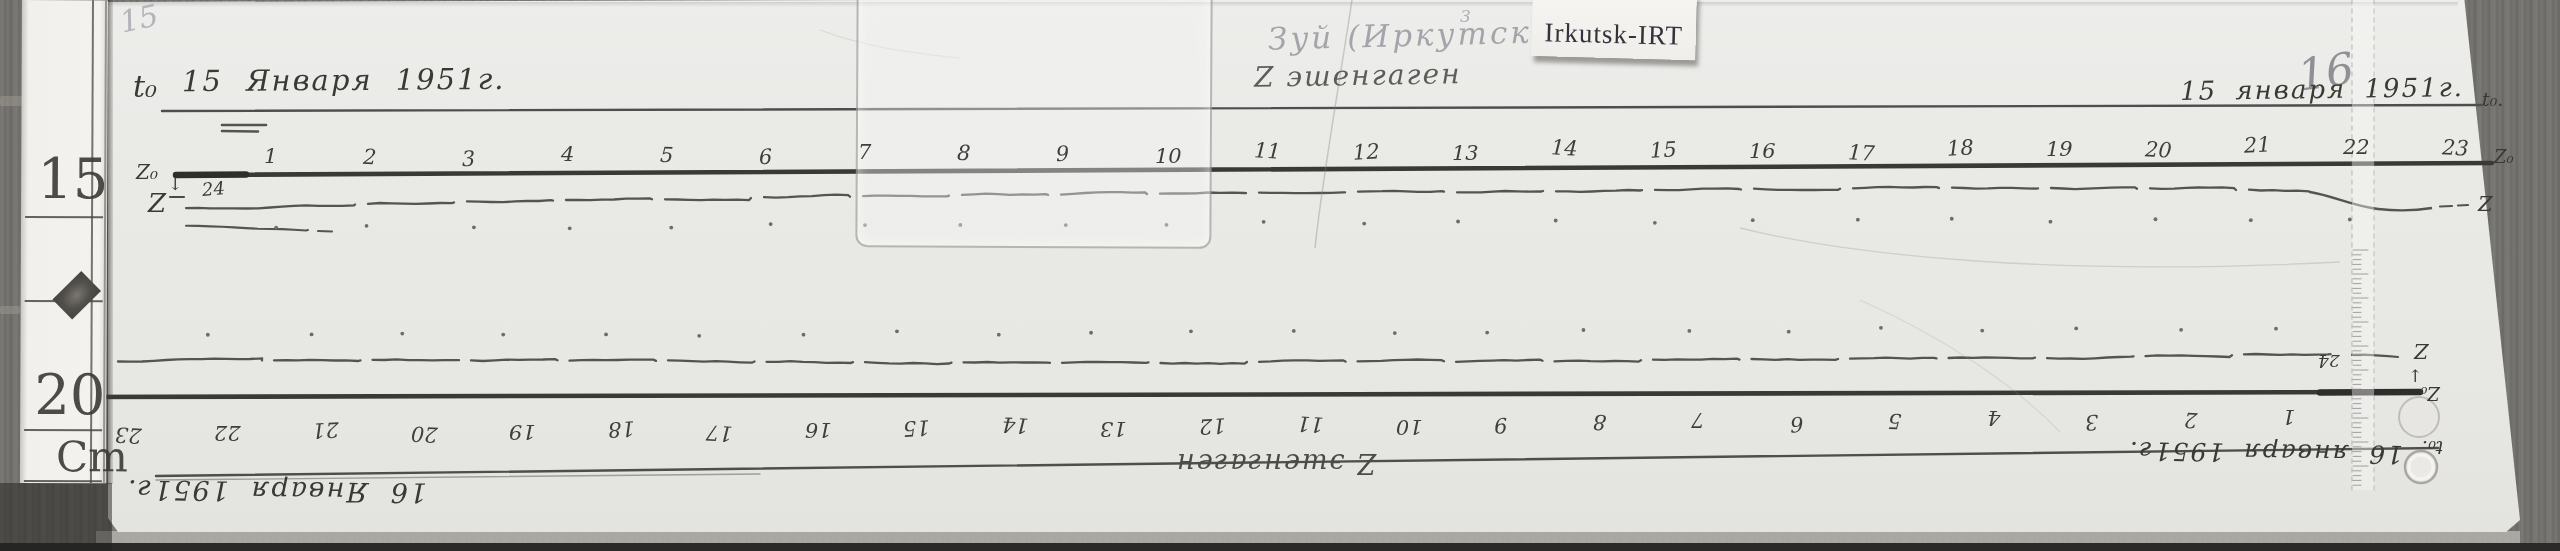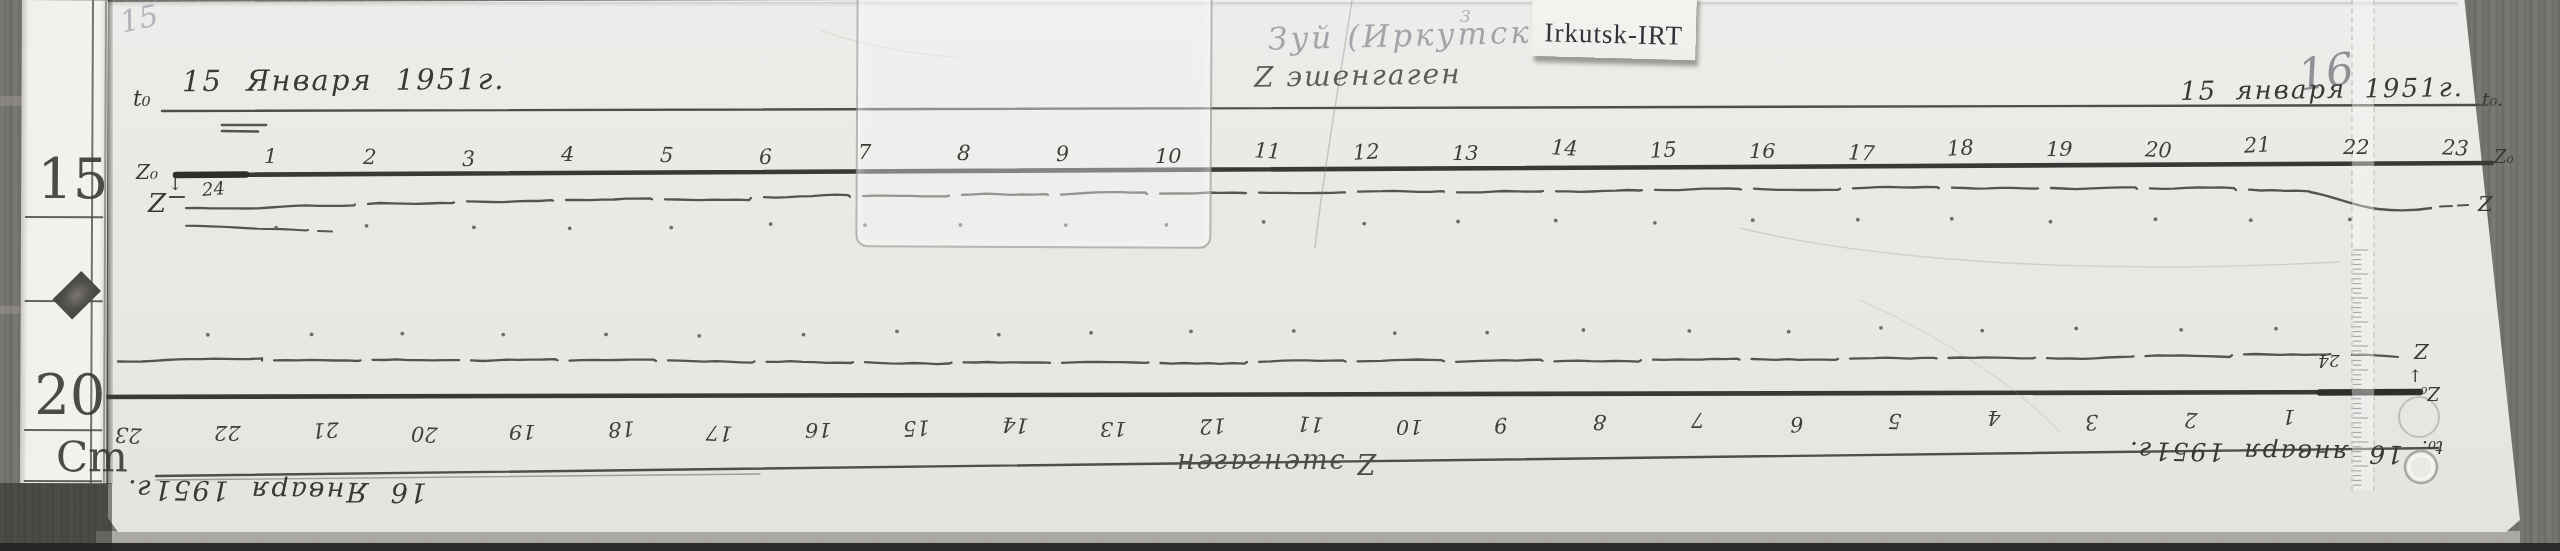--- a/index.html
+++ b/index.html
@@ -257,21 +257,21 @@
   <div class="hw" style="left:120px;top:4px;font-size:30px;color:#b2b4ba;transform:rotate(-12deg);">15</div>
   <div class="hw" style="left:2298px;top:50px;font-size:44px;color:#8f9095;transform:rotate(-8deg);">16</div>
 
   <div class="hw" style="left:1268px;top:20px;font-size:31px;color:#a4a5ab;letter-spacing:3px;transform:rotate(-1.5deg);">Зуй (Иркутск)</div>
   <div class="hw" style="left:1460px;top:8px;font-size:17px;color:#aeafb4;">3</div>
   <div class="hw" style="left:1254px;top:62px;font-size:28px;color:#5d5c58;letter-spacing:2px;transform:rotate(-1deg);">Z эшенгаген</div>
   <div id="tag">
     <span class="tag-text">Irkutsk-IRT</span>
   </div>
 
-  <div class="hw" style="left:133px;top:88px;font-size:22px;">t₀</div>
+  <div class="hw" style="left:133px;top:72px;font-size:30px;">t₀</div>
   <div class="hw" style="left:182px;top:66px;font-size:29px;letter-spacing:2px;word-spacing:12px;transform:rotate(-.4deg);">15 Января 1951г.</div>
   <div class="hw" style="left:2180px;top:76px;font-size:26px;letter-spacing:2px;word-spacing:8px;transform:rotate(-.8deg);">15 января 1951г.</div>
   <div class="hw" style="left:2482px;top:90px;font-size:19px;">t₀.</div>
 
   <div class="hw" style="left:136px;top:162px;font-size:20px;">Z₀</div>
   <div class="hw" style="left:168px;top:176px;font-size:17px;font-style:normal;">↓</div>
   <div class="hw" style="left:148px;top:190px;font-size:26px;">Z</div>
   <div class="hw" style="left:202px;top:180px;font-size:18px;transform:rotate(-5deg);">24</div>
   <div class="hw" style="left:2494px;top:148px;font-size:18px;">Z₀</div>
   <div class="hw" style="left:2478px;top:194px;font-size:21px;">Z</div>

